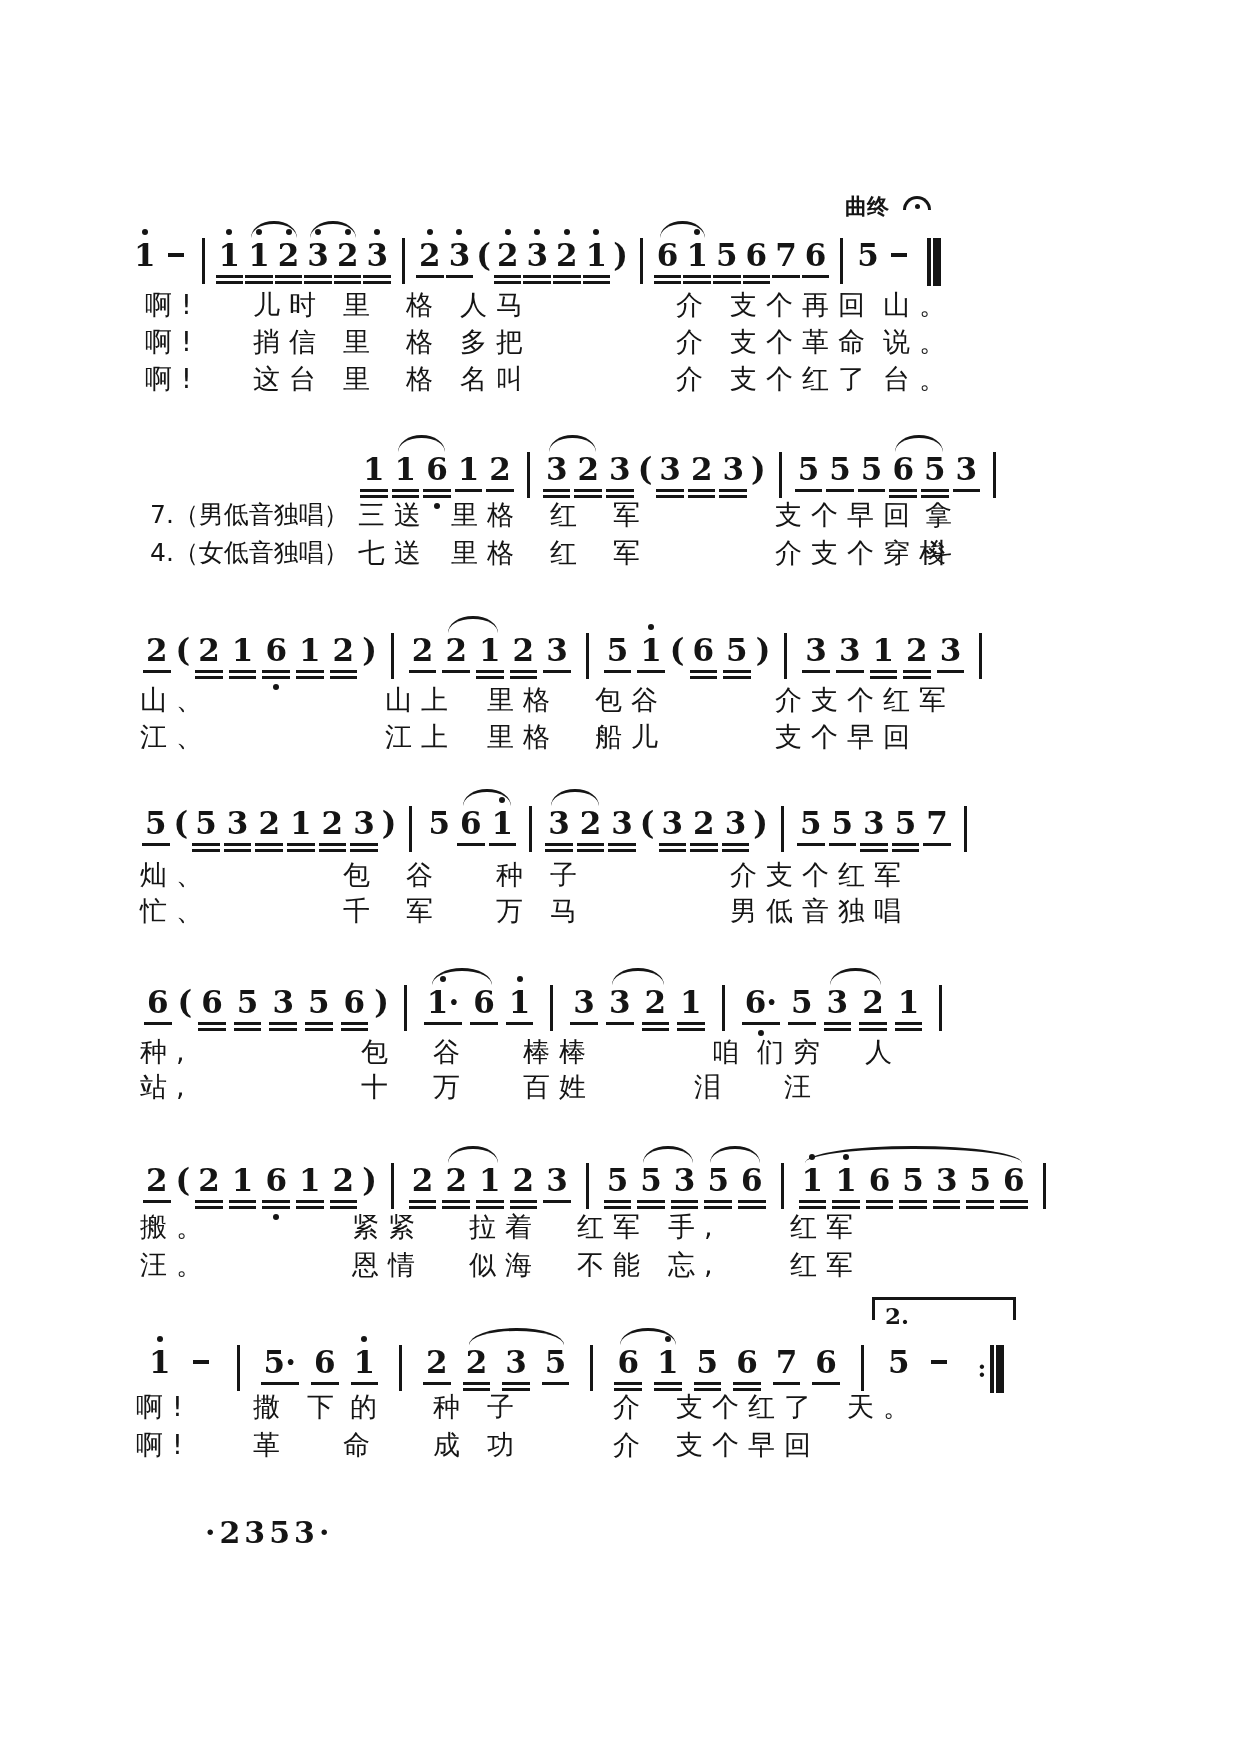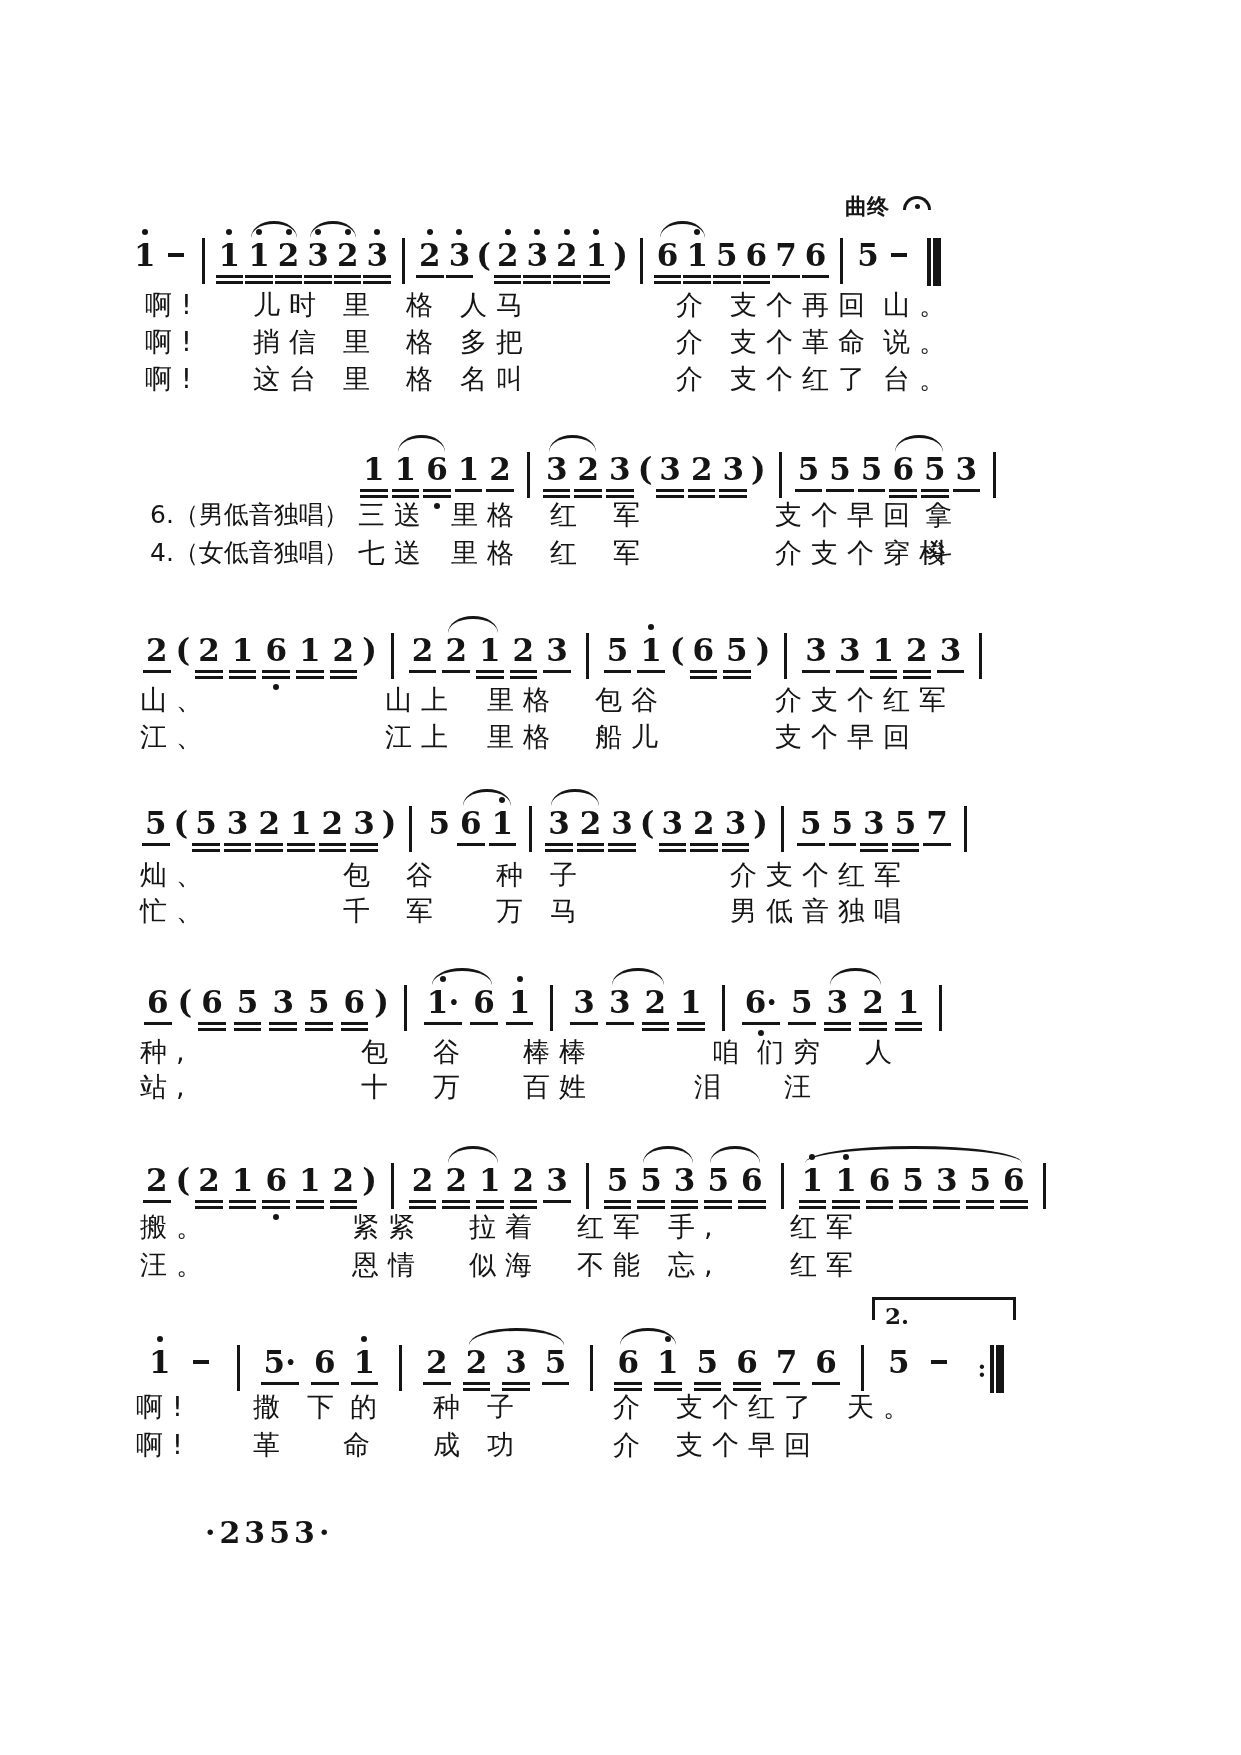--- a/index.html
+++ b/index.html
@@ -123,21 +123,21 @@
         <div class="note" style="margin: 0px 5px;">5<div class="nline" style="top: 37px;"></div></div>
         <div class="note" style="margin: 0px 5px;">5<div class="nline" style="top: 37px;"></div></div>
         <div class="note" style="margin: 0px 5px;">6<div class="nline" style="top: 37px;"></div><div class="nline" style="top: 43px;"></div></div>
         <div class="note" style="margin: 0px 5px;">5<div class="nline" style="top: 37px;"></div><div class="nline" style="top: 43px;"></div></div>
         <div class="note" style="margin: 0px 5px;">3<div class="nline" style="top: 37px;"></div></div>
         <div class="bar" style="margin: 0px 11px;"></div>
         <div class="slur" style="left: 40.3px; width: 46.4px; top: -17px;"></div>
         <div class="slur" style="left: 191.3px; width: 46.4px; top: -17px;"></div>
         <div class="slur" style="left: 537.3px; width: 47.4px; top: -17px;"></div>
       </div>
-      <div class="lyric" style="left: 150px; top: 500px; letter-spacing: 0px; font-size: 25px;">6.（男低音独唱）</div>
+      <div class="lyric" style="left: 150px; top: 500px; letter-spacing: 0px; font-size: 25px;">7.（男低音独唱）</div>
       <div class="lyric" style="left: 358px; top: 500px; letter-spacing: 9px;">三送</div>
       <div class="lyric" style="left: 451px; top: 500px; letter-spacing: 9px;">里格</div>
       <div class="lyric" style="left: 550px; top: 500px; letter-spacing: 9px;">红</div>
       <div class="lyric" style="left: 613px; top: 500px; letter-spacing: 9px;">军</div>
       <div class="lyric" style="left: 775px; top: 500px; letter-spacing: 9px;">支个早回</div>
       <div class="lyric" style="left: 925px; top: 500px; letter-spacing: 9px;">拿</div>
       <div class="lyric" style="left: 150px; top: 538px; letter-spacing: 0px; font-size: 25px;">4.（女低音独唱）</div>
       <div class="lyric" style="left: 358px; top: 538px; letter-spacing: 9px;">七送</div>
       <div class="lyric" style="left: 451px; top: 538px; letter-spacing: 9px;">里格</div>
       <div class="lyric" style="left: 550px; top: 538px; letter-spacing: 9px;">红</div>

